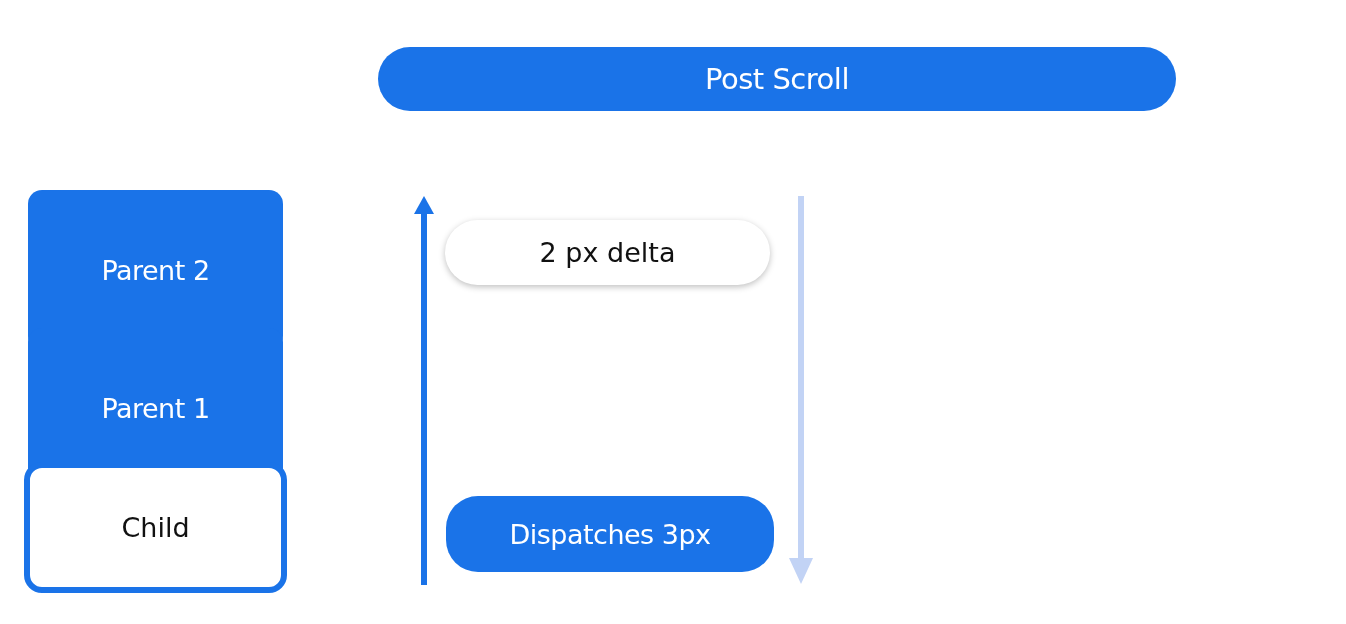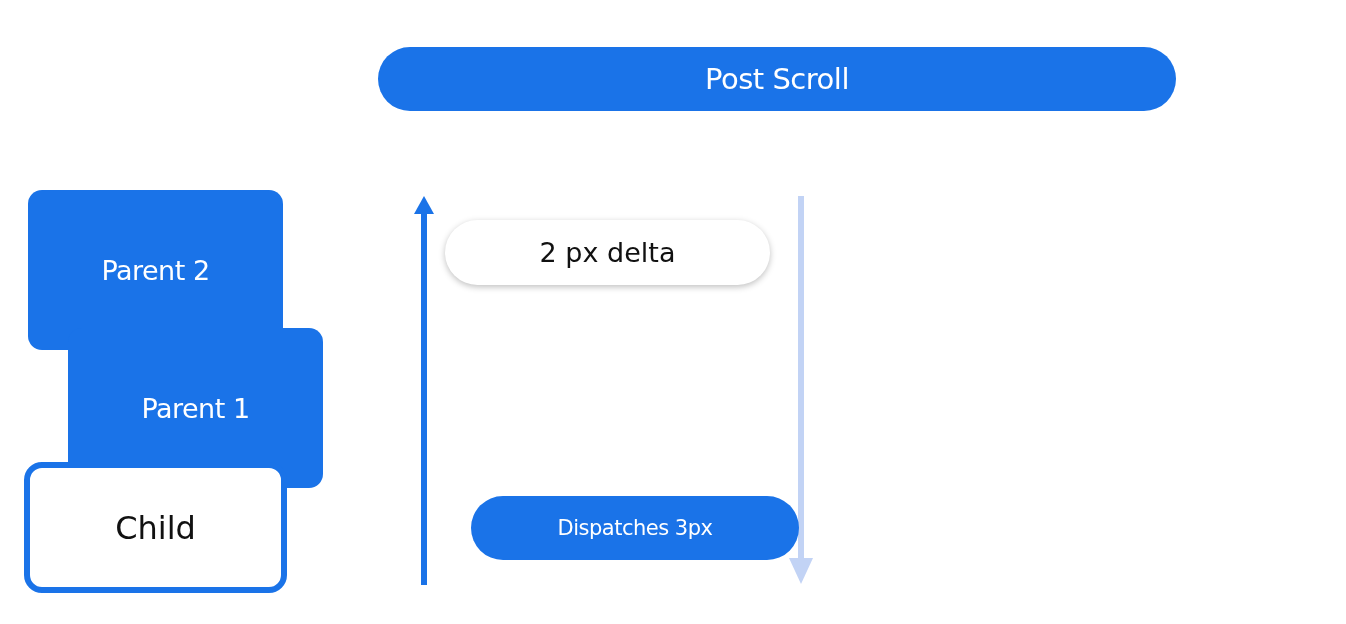--- a/index.html
+++ b/index.html
@@ -4,38 +4,38 @@
 <style>
   html, body { margin: 0; padding: 0; background: #ffffff; }
   body { width: 1346px; height: 624px; position: relative; overflow: hidden;
          font-family: "DejaVu Sans", "Liberation Sans", sans-serif; }
   .abs { position: absolute; box-sizing: border-box; }
   .center { display: flex; align-items: center; justify-content: center; }
   .blue { background: #1a73e8; color: #ffffff; font-weight: normal; }
   .post-scroll { left: 378px; top: 47px; width: 798px; height: 64px; border-radius: 32px; font-size: 29px; letter-spacing: -0.5px; }
   .box { left: 28px; width: 255px; height: 160px; border-radius: 14px; font-size: 27px; letter-spacing: -0.5px; }
   .child { left: 24px; top: 462px; width: 263px; height: 131px; border: 6px solid #1a73e8; border-radius: 18px;
-           background: #fff; color: #111; font-size: 32px; font-weight: normal; }
+           background: #fff; color: #111; font-size: 27px; font-weight: normal; }
   .pill-white { left: 445px; top: 220px; width: 325px; height: 65px; border-radius: 33px; background: #fff;
                 box-shadow: 0 2px 6px rgba(0,0,0,0.25); color: #111; font-size: 27px; }
-  .pill-blue { left: 471px; top: 496px; width: 328px; height: 64px; border-radius: 32px; font-size: 21px; letter-spacing: -0.5px; }
+  .pill-blue { left: 446px; top: 496px; width: 328px; height: 76px; border-radius: 32px; font-size: 27px; letter-spacing: -0.5px; }
   svg.arrows { position: absolute; left: 0; top: 0; }
 </style>
 </head>
 <body>
 
 <div class="abs center blue post-scroll">
   <span>Post Scroll</span>
 </div>
 
 <div class="abs center blue box" style="top:190px;">
   <span>Parent 2</span>
 </div>
 
-<div class="abs center blue box" style="top:328px;margin-left:40px;">
+<div class="abs center blue box" style="top:328px;">
   <span>Parent 1</span>
 </div>
 
 <div class="abs center child">
   <span>Child</span>
 </div>
 
 <svg class="arrows" width="1346" height="624">
   <g>
     <rect x="421" y="210" width="6" height="375" fill="#1a73e8"></rect>

